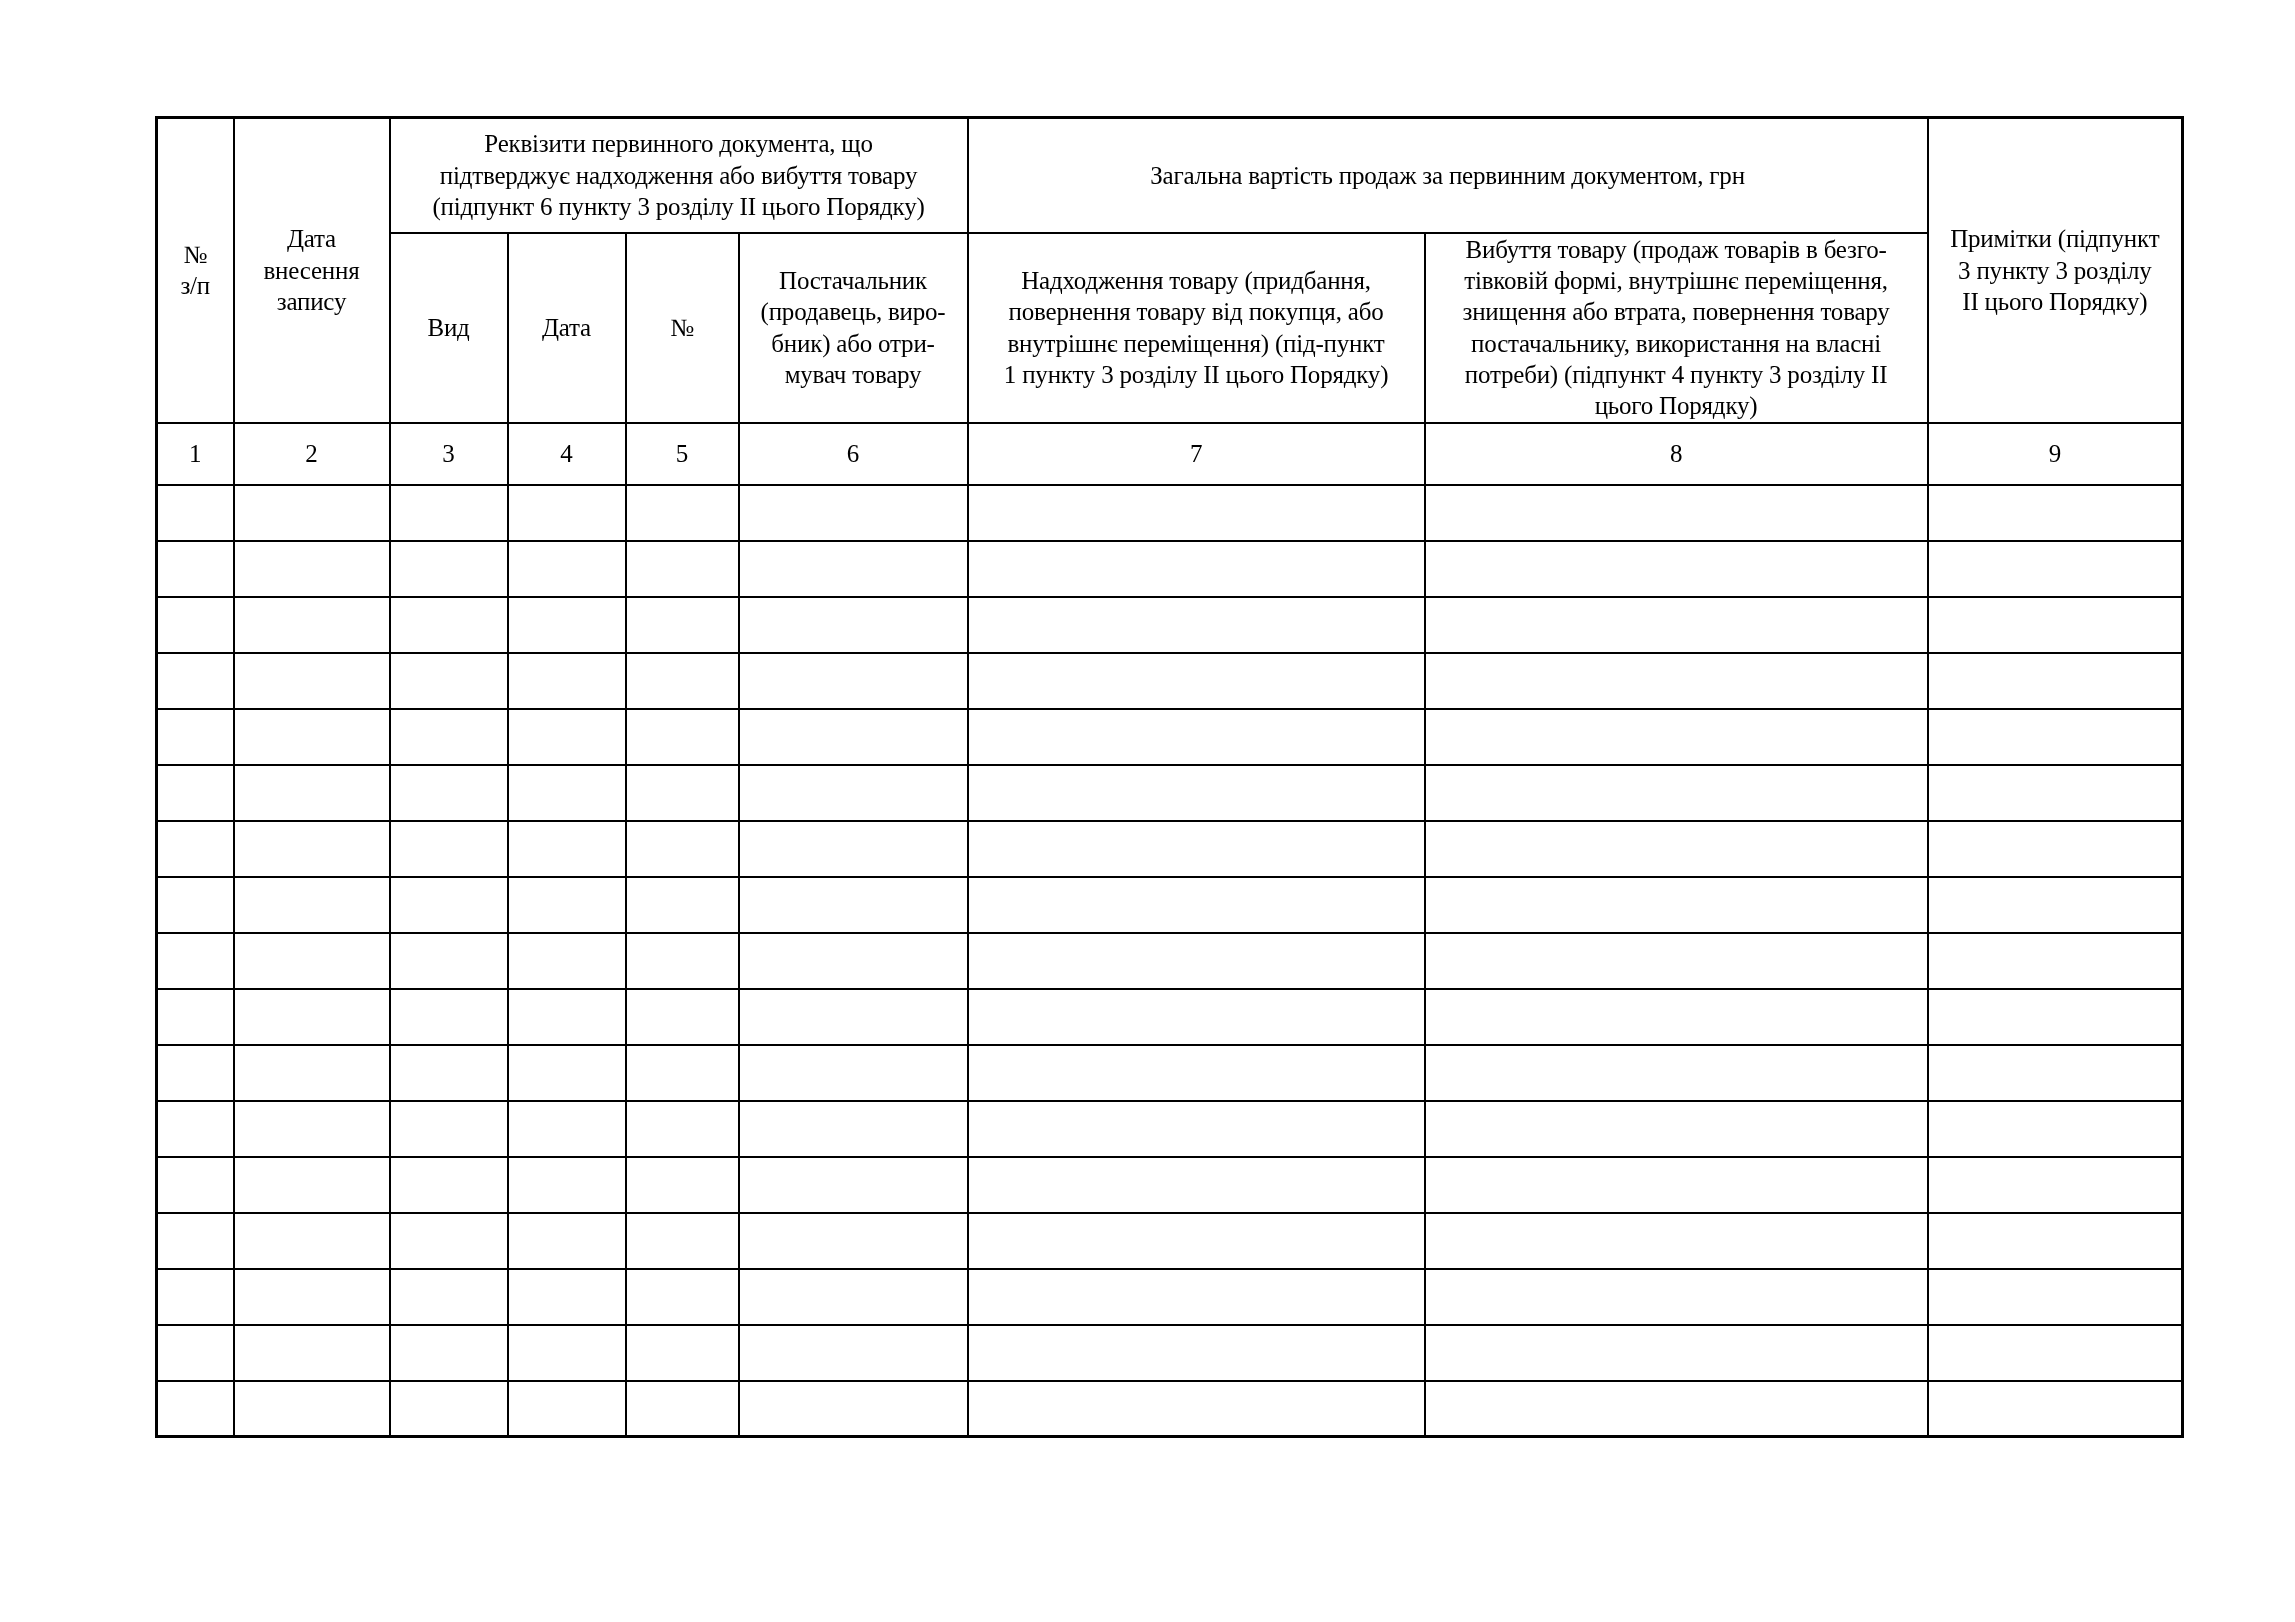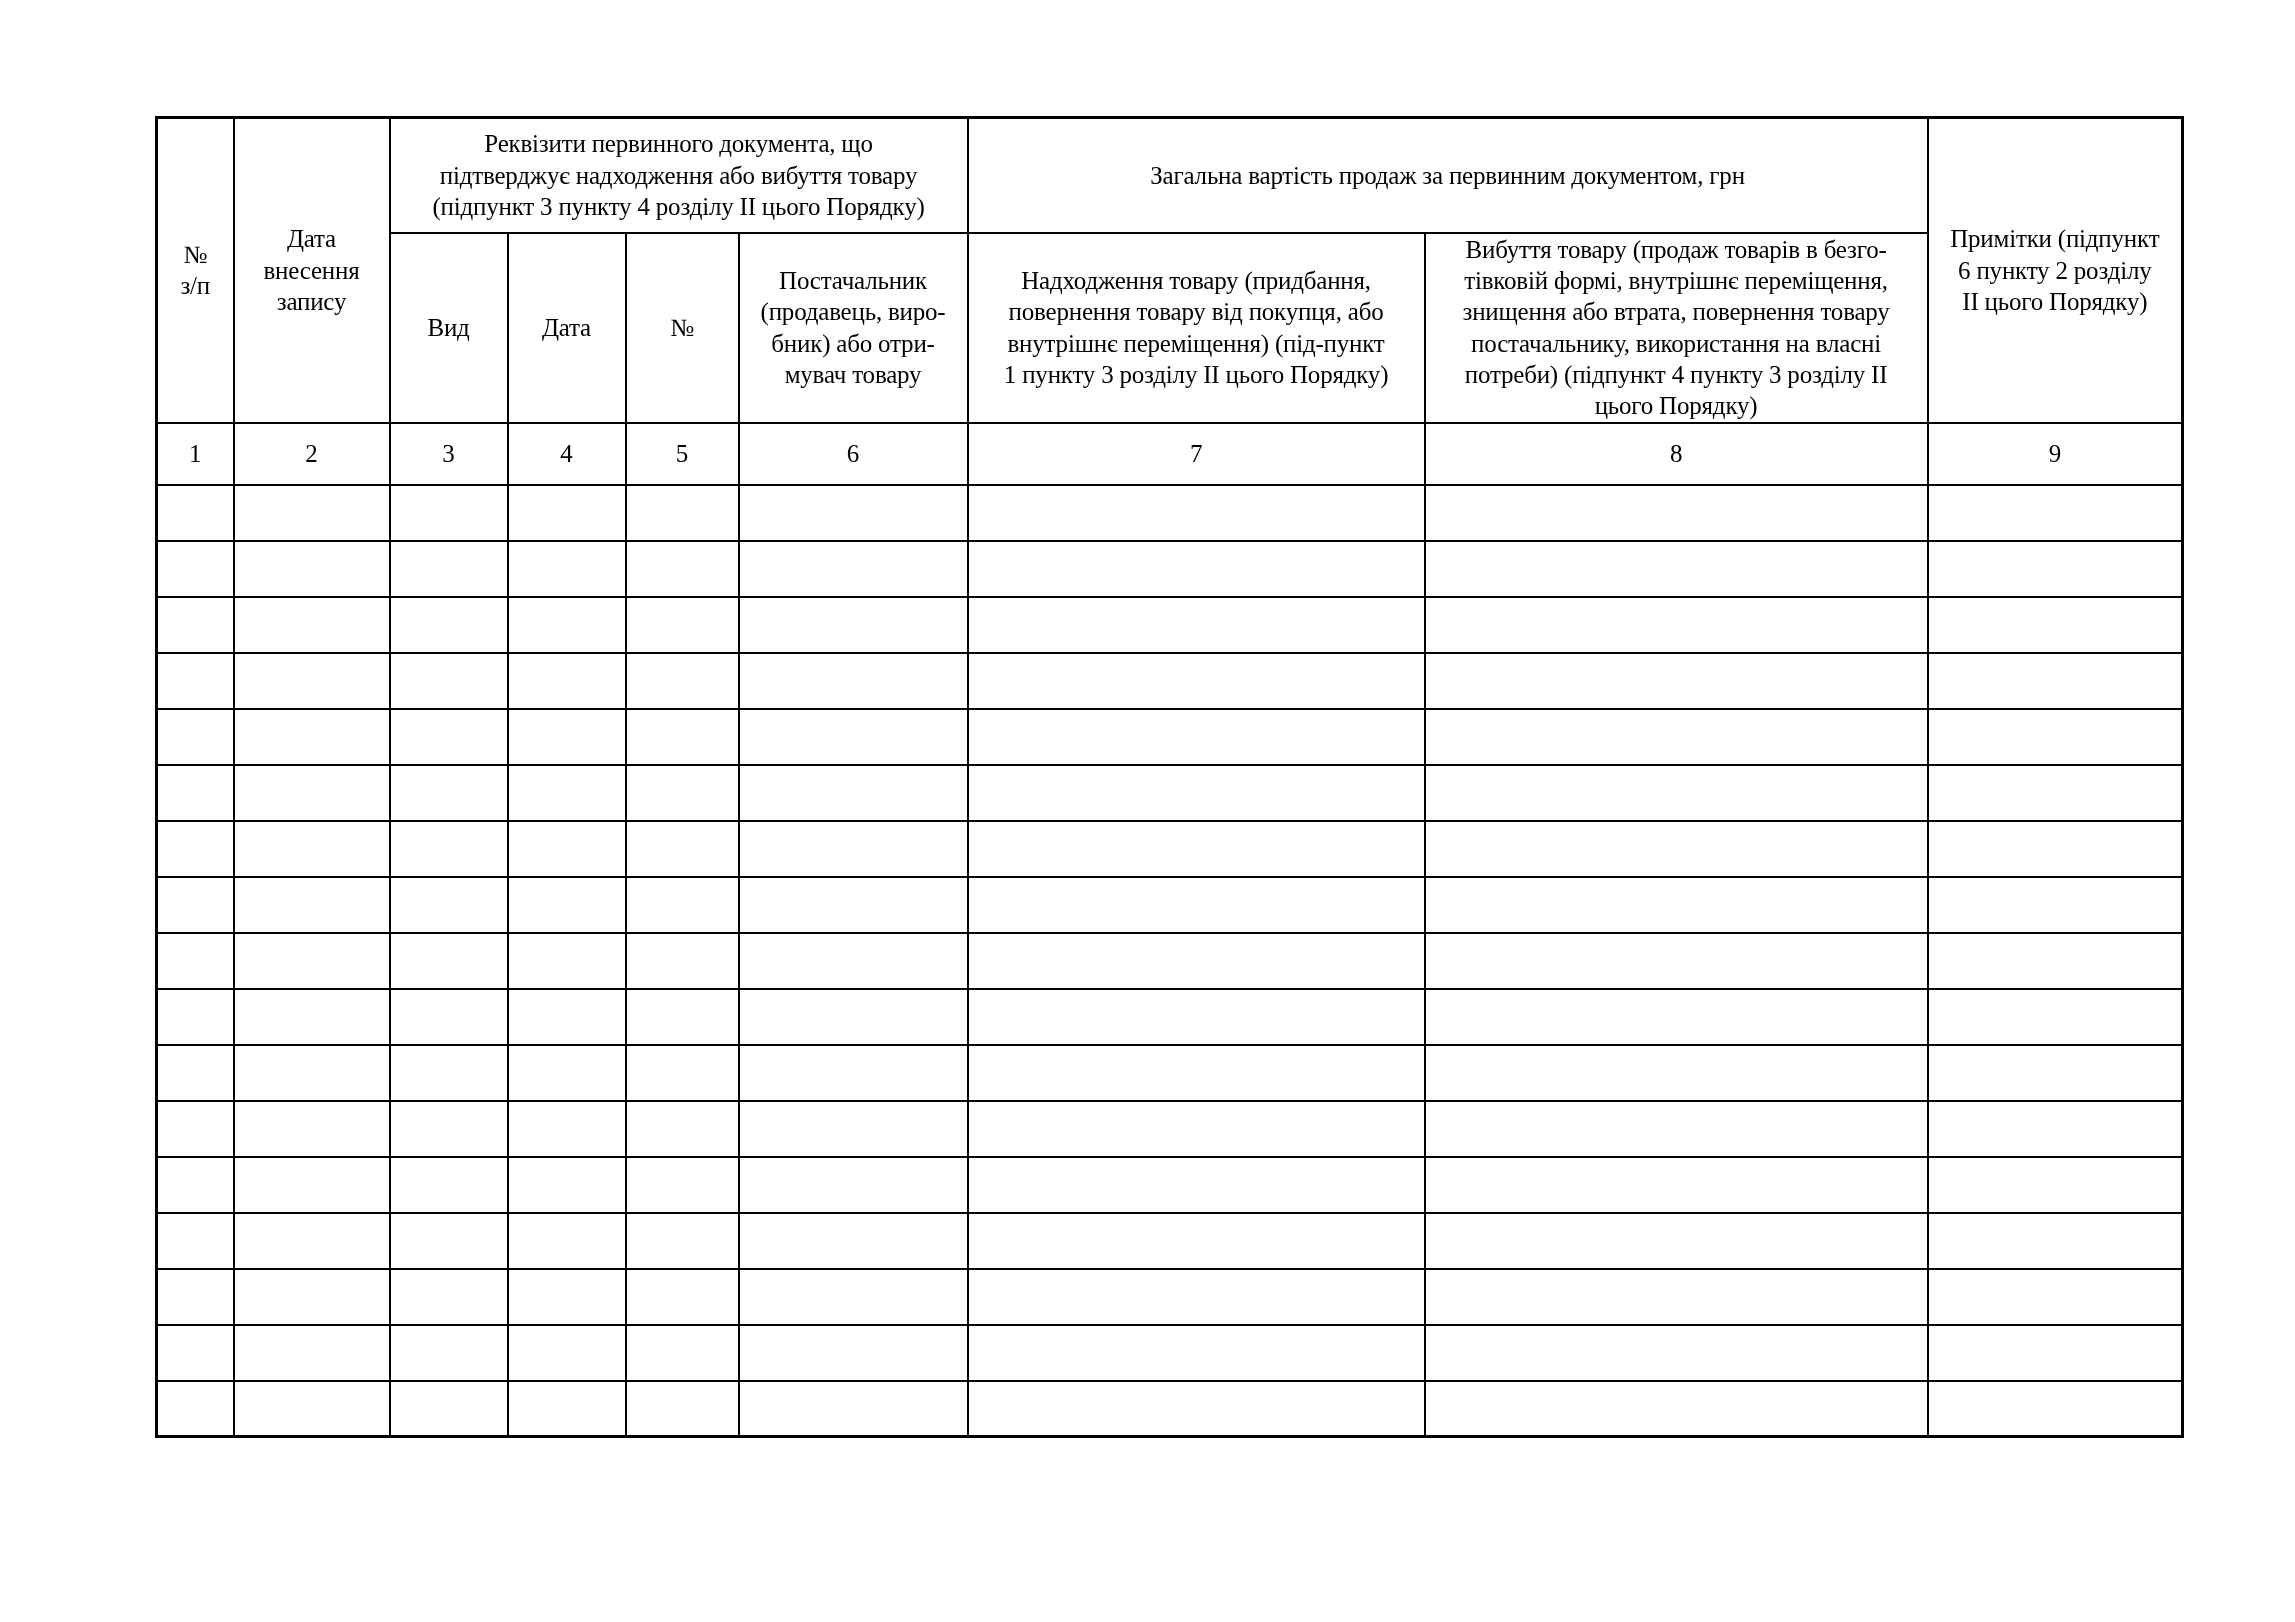--- a/index.html
+++ b/index.html
@@ -62,24 +62,24 @@
     </colgroup>
     <thead>
       <tr class="group-row">
         <th rowspan="2">№
 з/п</th>
         <th rowspan="2">Дата
 внесення
 запису</th>
         <th colspan="4">Реквізити первинного документа, що
 підтверджує надходження або вибуття товару
-(підпункт 3 пункту 4 розділу ІІ цього Порядку)</th>
+(підпункт 6 пункту 3 розділу ІІ цього Порядку)</th>
         <th colspan="2">Загальна вартість продаж за первинним документом, грн</th>
         <th rowspan="2">Примітки (підпункт
-6 пункту 2 розділу
+3 пункту 3 розділу
 ІІ цього Порядку)</th>
       </tr>
       <tr class="sub-row">
         <th>Вид</th>
         <th>Дата</th>
         <th>№</th>
         <th>Постачальник
 (продавець, виро-
 бник) або отри-
 мувач товару</th>

